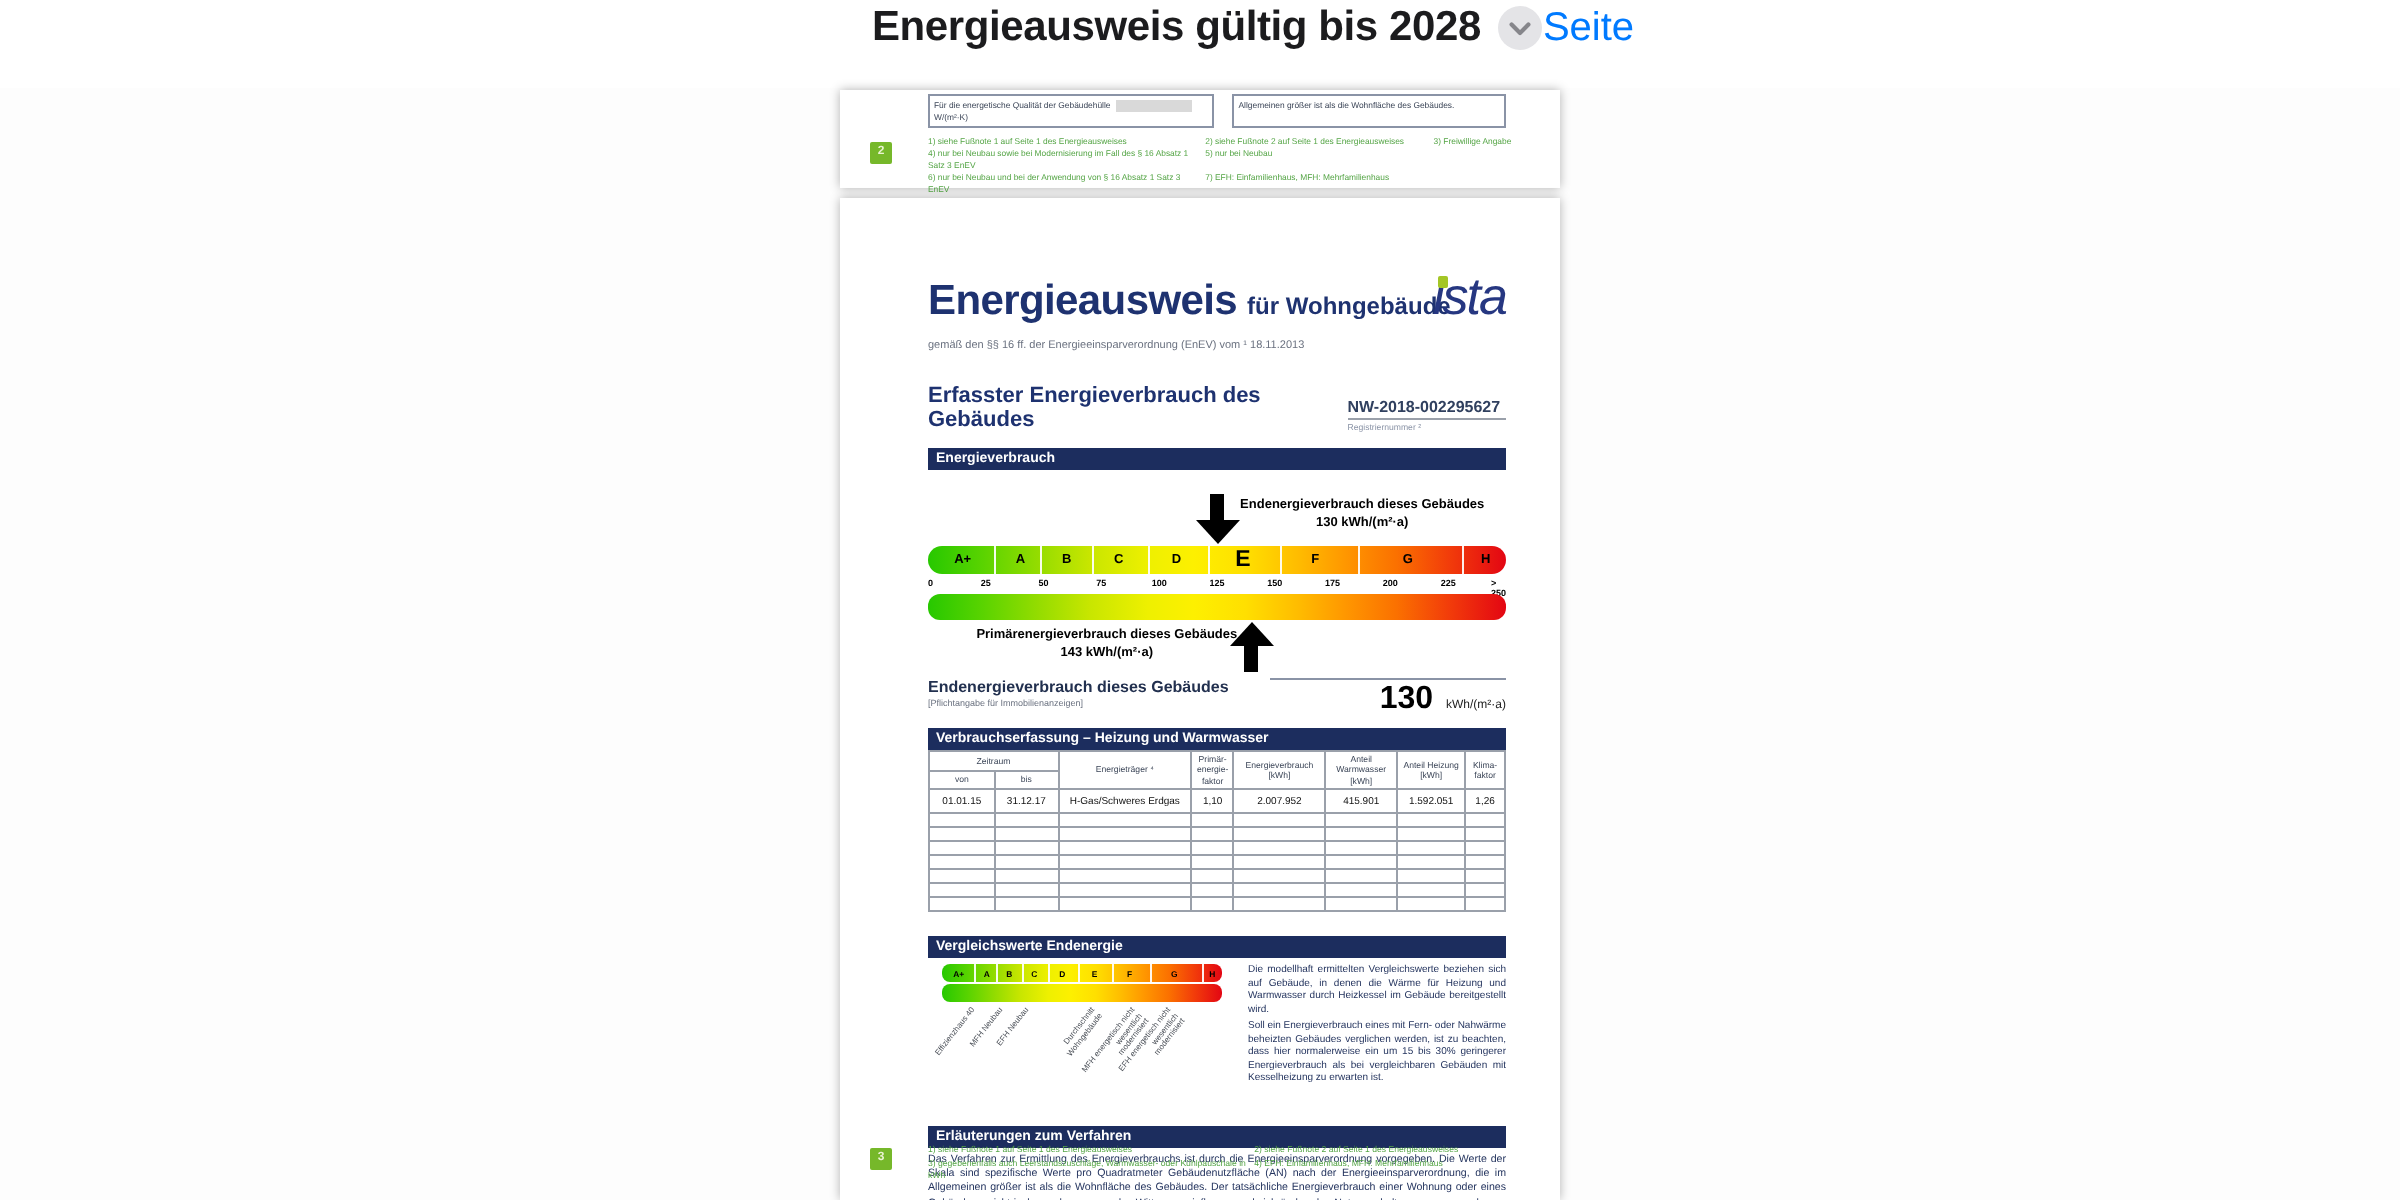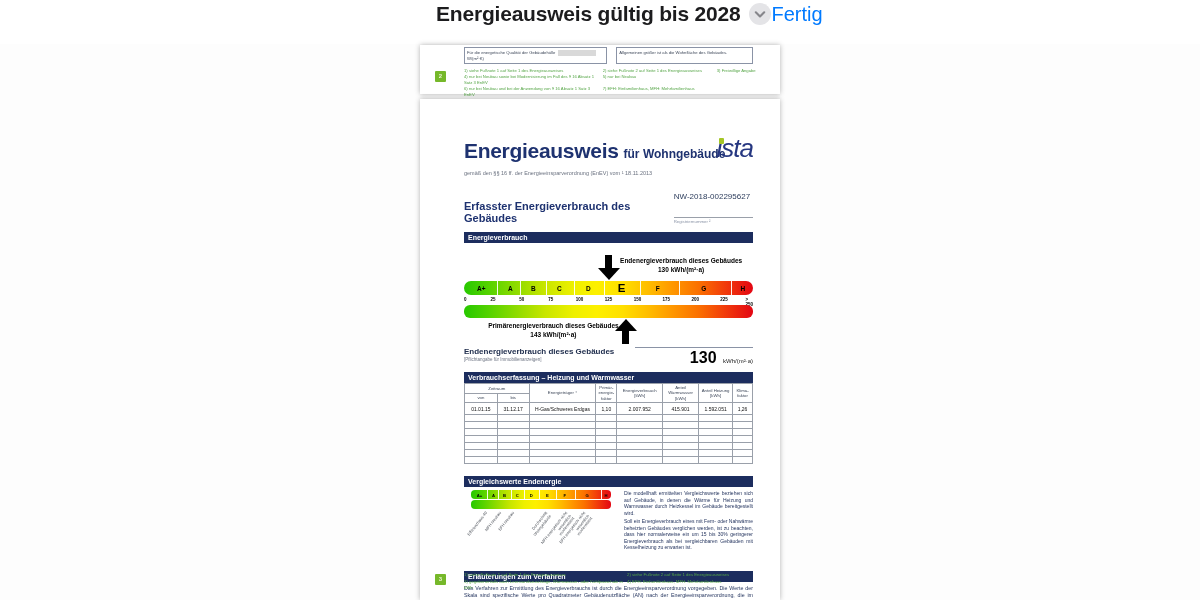--- a/index.html
+++ b/index.html
@@ -43,21 +43,21 @@
   .doc-title { font-size:21px; font-weight:700; color:#1e3270; letter-spacing:-0.3px; }
   .doc-title-suffix { font-size:12px; font-weight:700; color:#1e3270; margin-left:5px; }
   .logo { position:absolute; right:0; top:-4px; font-size:26px; font-weight:400; font-style:italic;
     color:#263781; letter-spacing:-1px; line-height:1; }
   .logo-dot { position:absolute; left:2px; top:3px; width:5.5px; height:5.5px; background:#a4c626; border-radius:1px; }
   .law-line { font-size:5.5px; color:#6b7280; margin-top:1px; }
 
   .section-head-row { display:flex; justify-content:space-between; align-items:flex-end; margin-top:16px;gap:26px; }
   .section-head { font-size:11px; font-weight:700; color:#1e3270; }
   .reg-block { width:96px; text-align:left; }
-  .reg-number { font-size:8px; color:#30405f; border-bottom:0.7px solid #9aa0aa; padding-bottom:16px; }
+  .reg-number { font-size:8px; color:#30405f; border-bottom:0.7px solid #9aa0aa; padding-bottom:1px;font-weight:bold; }
   .reg-label { font-size:4.3px; color:#8a93a6; margin-top:1px; }
 
   .navy-bar { height:11px; background:#1c2d5e; color:#fff; font-size:7px; font-weight:700;
     line-height:11px; padding-left:4px; }
   .navy-bar.b1 { margin-top:8px; }
   .navy-bar.b2 { margin-top:5px; }
   .navy-bar.b3 { margin-top:12px; }
   .navy-bar.b4 { margin-top:2px; }
 
   
@@ -128,21 +128,21 @@
     <div class="viewer-header-inner">
       <span class="viewer-title">Energieausweis gültig bis 2028</span>
       <button class="chevron-btn">
         <span>
           <svg width="22" height="22" viewBox="0 0 22 22">
             <circle cx="11" cy="11" r="11" fill="#e4e4e7"></circle>
             <path d="M6.8 9.3 L11 13.5 L15.2 9.3" stroke="#86868b" stroke-width="2.1" fill="none" stroke-linecap="round" stroke-linejoin="round"></path>
           </svg>
         </span>
       </button>
-      <button class="done-btn">Fertig</button>
+      <button class="done-btn">Seite</button>
     </div>
   </div>
 
   <div class="doc-scroll">
 
     <div class="page page-prev">
       <div class="prev-boxes">
         <div class="prev-box prev-box-a">
           <span>Für die energetische Qualität der Gebäudehülle</span>
           <span class="prev-field"></span>

